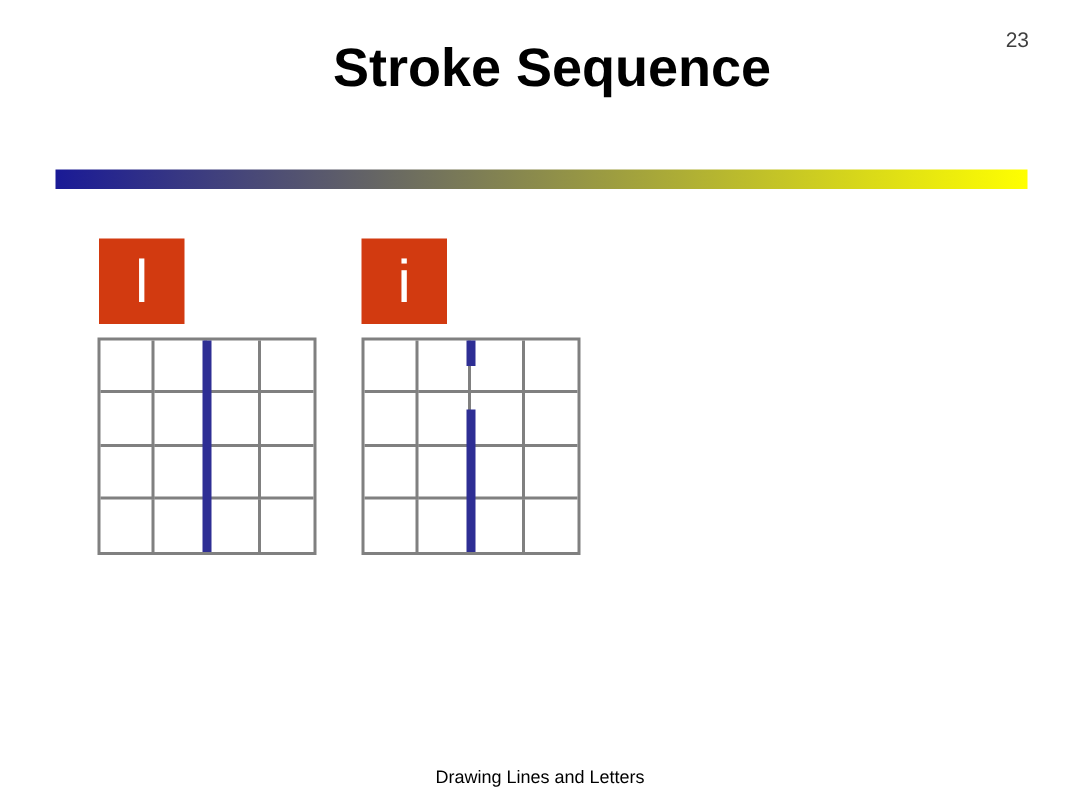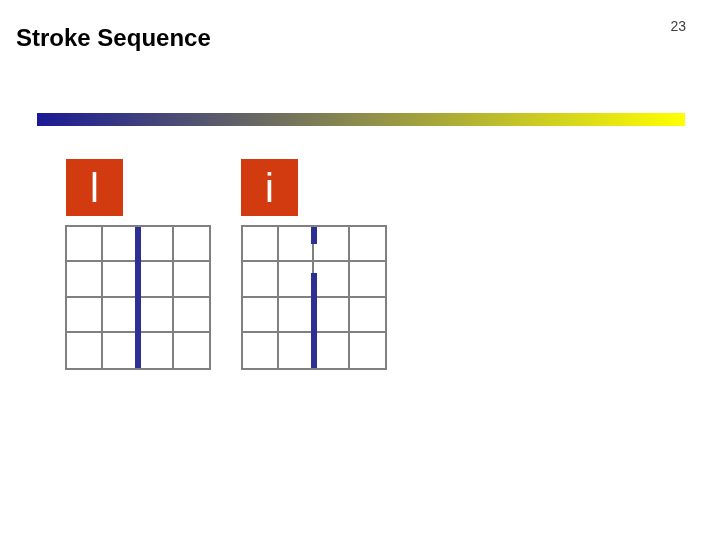--- a/index.html
+++ b/index.html
@@ -3,22 +3,22 @@
 <meta charset="utf-8">
 <style>
   html,body{margin:0;padding:0;}
   body{
     width:720px;height:540px;background:#ffffff;position:relative;overflow:hidden;
     font-family:"Liberation Sans", sans-serif;
     --grid-line:#808080;
   }
   .slide{position:absolute;inset:0;}
   .title{
-    position:absolute;top:24px;left:16px;right:0;text-align:left;
-    font-size:24px;font-weight:bold;color:#000000;letter-spacing:0px;
+    position:absolute;top:24px;left:16px;right:0;text-align:center;
+    font-size:36px;font-weight:bold;color:#000000;letter-spacing:0px;
   }
   .page-number{
     position:absolute;top:18px;right:34px;
     font-size:14px;color:#3f3f3f;
   }
   .gradient-bar{
     position:absolute;left:37px;top:113px;width:648px;height:13px;
   }
   .panel{position:absolute;top:159px;}
   .panel-0{left:65px;}
@@ -106,14 +106,15 @@
         <div class="cell"></div>
         <div class="cell"></div>
         <div class="cell"></div>
         <div class="cell"></div>
         <div class="cell"></div>
         <div class="stroke" style="top: 0%; height: 12%; background: rgb(46, 46, 148);"></div>
         <div class="stroke" style="top: 32.5%; height: 67.5%; background: rgb(46, 46, 148);"></div>
       </div>
   </div>
 
+  <div class="footer">Drawing Lines and Letters</div>
 
 </div>
 
 </body></html>

